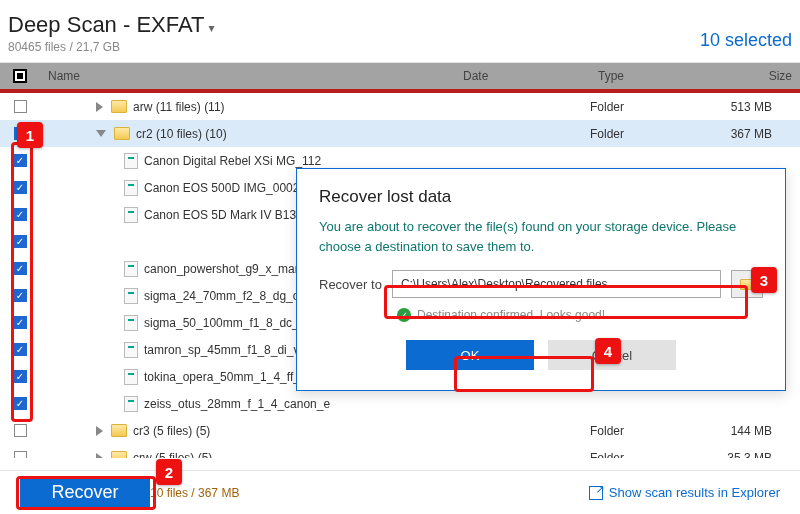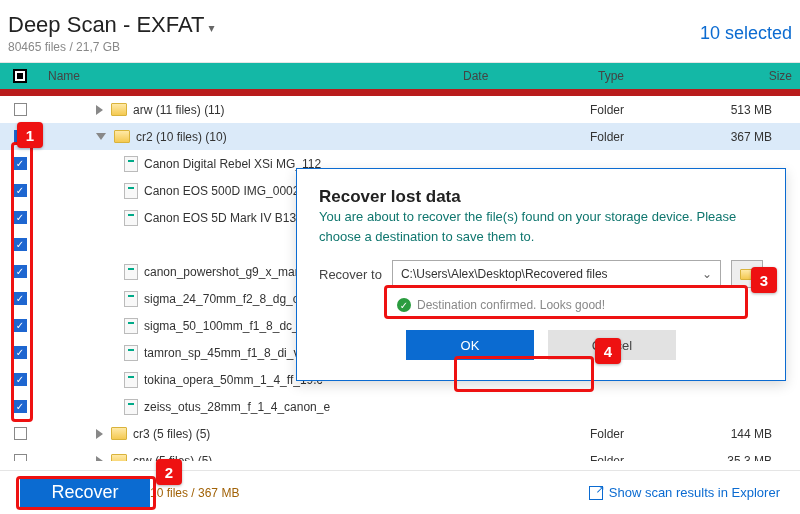--- a/index.html
+++ b/index.html
@@ -1,22 +1,22 @@
 <!DOCTYPE html>
 <html><head>
 <meta charset="utf-8">
 <style>
 *{box-sizing:border-box;margin:0;padding:0;font-family:"Segoe UI",Arial,sans-serif}
 body{background:#fff;width:800px;height:514px;overflow:hidden;position:relative;font-size:12px;color:#333}
 .hdr{padding:12px 8px 8px;display:flex;justify-content:space-between;align-items:flex-start}
 .title{font-size:22px;font-weight:400;color:#222}
 .title .chev{font-size:12px;color:#666;margin-left:4px}
 .sub{font-size:12px;color:#888;margin-top:2px}
-.selcount{color:#0b6bd1;font-size:18px;font-weight:400;margin-top:11px}
-.cols{display:flex;border-top:1px solid #e5e5e5;border-bottom:7px solid #b91c1c;background:#14b8a6;font-size:12px;color:#444}
+.selcount{color:#0b6bd1;font-size:18px;font-weight:400;margin-top:18px}
+.cols{display:flex;border-top:1px solid #e5e5e5;border-bottom:4px solid #b91c1c;background:#a3a3a3;font-size:12px;color:#444}
 .cols>div{padding:6px 8px}
 .c-chk{width:40px;display:flex;align-items:center;justify-content:center}
 .c-name{flex:1}
 .c-date{width:135px}
 .c-type{width:110px}
 .c-size{width:100px;text-align:right;padding-right:20px}
 .rows{height:365px;overflow:hidden}
 .row{display:flex;align-items:center;height:27px;font-size:12px}
 .row.sel{background:#dbeaf9}
 .row .c-chk{width:40px;display:flex;align-items:center;justify-content:center}
@@ -37,21 +37,21 @@
 .tri.r{border-width:5px 0 5px 7px;border-color:transparent transparent transparent #888}
 .tri.d{border-width:7px 5px 0;border-color:#888 transparent transparent}
 .ftr{position:absolute;bottom:0;left:0;right:0;height:44px;border-top:1px solid #e5e5e5;display:flex;align-items:center;padding:0 20px;background:#fff}
 .btn-recover{background:#0b6bd1;color:#fff;border:none;width:130px;height:30px;font-size:18px;cursor:pointer}
 .ftr-count{margin-left:0;color:#a16207;font-size:12px}
 .ftr-link{margin-left:auto;color:#0b6bd1;font-size:13px;cursor:pointer;display:flex;align-items:center;gap:6px}
 .ext-ico{width:14px;height:14px;border:1.5px solid #0b6bd1;position:relative}
 .ext-ico:after{content:"↗";position:absolute;top:-4px;right:-3px;font-size:11px;color:#0b6bd1}
 
 .dlg{position:absolute;left:296px;top:168px;width:490px;background:#fff;border:1px solid #0b6bd1;padding:18px 22px 20px;box-shadow:0 4px 12px rgba(0,0,0,.15)}
-.dlg h3{font-size:17px;font-weight:700;margin-bottom:0;color:#222}
+.dlg h3{font-size:17px;font-weight:400;margin-bottom:10px;color:#222}
 .dlg p{font-size:13px;color:#0f766e;line-height:1.5;margin-bottom:14px}
 .dlg .to-row{display:flex;align-items:center;gap:10px;margin-bottom:10px}
 .dlg .to-lbl{font-size:13px;color:#444}
 .dlg .path{flex:1;border:1px solid #aaa;height:28px;display:flex;align-items:center;padding:0 8px;font-size:12px;color:#333;position:relative}
 .dlg .path-chev{margin-left:auto;font-size:12px;color:#666}
 .dlg .browse{width:32px;height:28px;border:1px solid #aaa;background:#eee;display:flex;align-items:center;justify-content:center}
 .dlg .conf{display:flex;align-items:center;gap:6px;font-size:12px;color:#888;margin-left:78px;margin-bottom:18px}
 .ok-ico{width:14px;height:14px;border-radius:50%;background:#2a9c3f;display:flex;align-items:center;justify-content:center;color:#fff;font-size:10px}
 .dlg .btns{display:flex;justify-content:center;gap:14px}
 .dlg .btn{width:128px;height:30px;border:none;font-size:13px;cursor:pointer}

